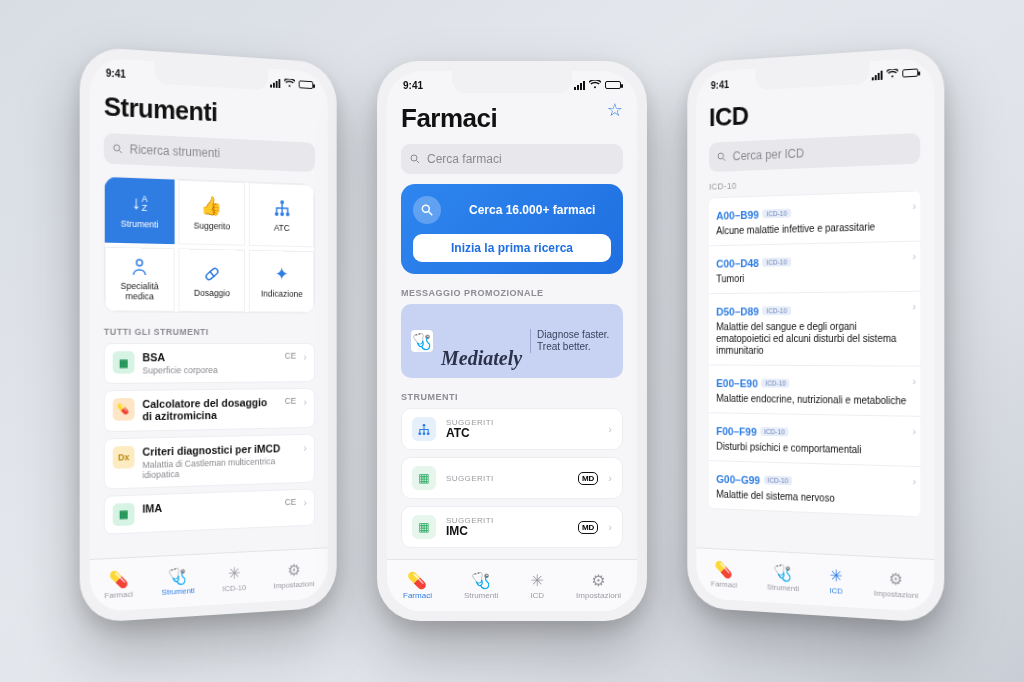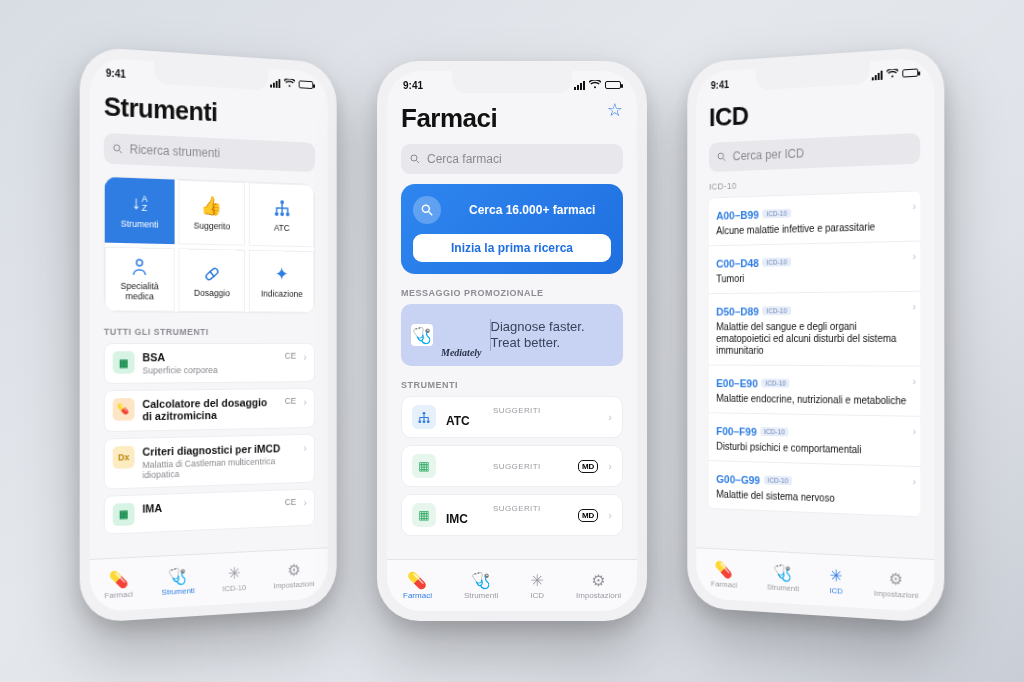--- a/index.html
+++ b/index.html
@@ -69,27 +69,27 @@
 
 
 .hero {
   background: linear-gradient(135deg,#2f86ef,#1f6fe0);
   border-radius:14px; margin-top:10px; padding:12px 12px; color:#fff;
 }
 .hero-top { display:flex; align-items:center; gap:28px; font-size:12px; font-weight:600; }
 .hero-top .circle { width:28px; height:28px; border-radius:50%; background:rgba(255,255,255,0.25); display:flex; align-items:center; justify-content:center; }
 .hero-btn { margin-top:10px; background:#fff; color:#1f6fe0; font-weight:700; font-size:12px; border-radius:9px; height:28px; display:flex; align-items:center; justify-content:center; }
 .promo { margin-top:6px; background:#c8d3f3; border-radius:10px; padding:8px 10px; display:flex; align-items:center; gap:8px; }
-.promo .logo { font-family: Georgia, "Times New Roman", serif; font-style:italic; font-size:10px; font-weight:600; color:#2b324a;margin-top:35px; }
-.promo .tag { font-size:13px; color:#39425c; border-left:1px solid #9aa6cf; line-height:1.2; }
+.promo .logo { font-family: Georgia, "Times New Roman", serif; font-style:italic; font-size:20px; font-weight:600; color:#2b324a;margin-top:35px; }
+.promo .tag { font-size:10px; color:#39425c; border-left:1px solid #9aa6cf; padding-left:6px; line-height:1.2; }
 .strum-row { background:#fff; border-radius:10px; padding:8px 10px; display:flex; align-items:center; gap:10px; margin-bottom:7px; border:1px solid #eceef2; }
 .strum-row .ic { width:24px; height:24px; border-radius:6px; background:#e6f6ed; color:#28a960; display:flex; align-items:center; justify-content:center; font-size:12px; }
 .strum-row .ic.blue { background:#e6f0fb; color:#2f7de3; }
 .strum-row .body { flex:1; }
-.strum-row .sug { font-size:8px; color:#9a9aa0; letter-spacing:0.4px;margin-left:47px; }
+.strum-row .sug { font-size:8px; color:#9a9aa0; letter-spacing:0.4px; }
 .strum-row .name { font-size:12px; font-weight:700; color:#111; line-height:1.1; }
 .mdtag { font-size:8px; font-weight:700; border:1px solid #111; border-radius:5px; padding:1px 3px; }
 .chev { color:#c2c2c9; font-size:11px; }
 
 
 .icd-section { font-size:9px; color:#9b9ba1; margin:10px 0 6px; letter-spacing:0.3px; }
 .icd-row { background:#fff; border-radius:0; border-bottom:1px solid #eceef1; padding:8px 4px 8px 0; display:flex; align-items:flex-start; gap:6px; }
 .icd-row:first-of-type { border-top:1px solid #eceef1; }
 .icd-body { flex:1; }
 .icd-code { font-size:11px; font-weight:700; color:#2f7de3; display:inline-block; }

